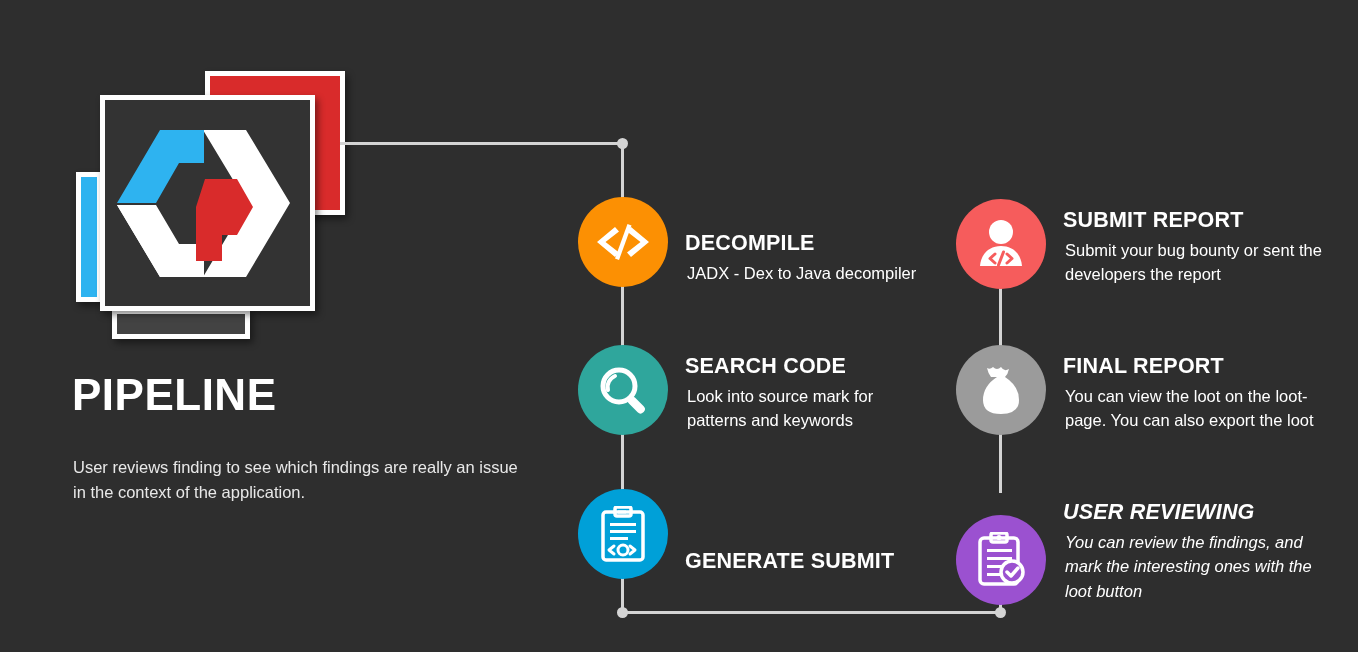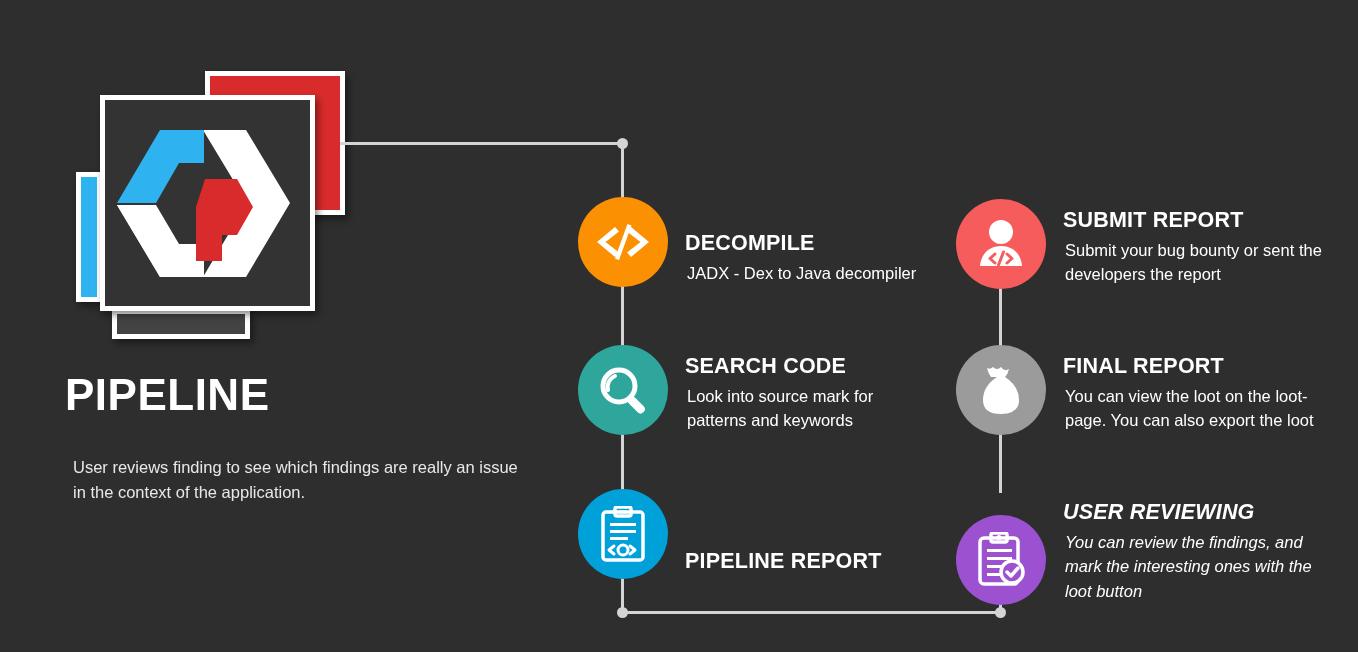--- a/index.html
+++ b/index.html
@@ -57,21 +57,21 @@
   .logo-mark {
     position: absolute;
     left: 100px; top: 95px;
     width: 215px; height: 216px;
     z-index: 4;
   }
 
   
   .headline {
     position: absolute;
-    left: 65px; top: 370px;
+    left: 72px; top: 370px;
     font-size: 44px;
     font-weight: bold;
     letter-spacing: 0.5px;
     color: #ffffff;
     margin: 0;
   }
   .subcopy {
     position: absolute;
     left: 73px; top: 438px;
     width: 460px;
@@ -210,21 +210,21 @@
         <rect x="19" y="4.5" width="8" height="3" fill="#ffffff"></rect>
         <rect x="11" y="17" width="26" height="3" fill="#ffffff"></rect>
         <rect x="11" y="24" width="26" height="3" fill="#ffffff"></rect>
         <rect x="11" y="31" width="18" height="3" fill="#ffffff"></rect>
         <path d="M15 40 l-5 4 l5 4" fill="none" stroke="#ffffff" stroke-width="3" stroke-linecap="round" stroke-linejoin="round"></path>
         <circle cx="24" cy="44" r="5" fill="none" stroke="#ffffff" stroke-width="3"></circle>
         <path d="M31 40 l5 4 l-5 4" fill="none" stroke="#ffffff" stroke-width="3" stroke-linecap="round" stroke-linejoin="round"></path>
       </svg>
     </div>
     <div class="item-text">
-      <p class="item-title">PIPELINE REPORT</p>
+      <p class="item-title">GENERATE SUBMIT</p>
     </div>
   </div>
 
   <div class="item" style="left:956px; top:343px;">
     <div class="badge" style="background:#9b9b9b">
       <svg width="50" height="54" viewBox="0 0 50 54">
         <path d="M17 4 q4 4 8 0 q3 5 8 2 q-1 5 -4 8 l-14 0 q-3 -4 -4 -9 q3 2 6 -1 Z" fill="#ffffff"></path>
         <path d="M21 14 l8 0 q14 9 14 23 q0 14 -18 14 q-18 0 -18 -14 q0 -14 14 -23 Z" fill="#ffffff"></path>
       </svg>
     </div>

